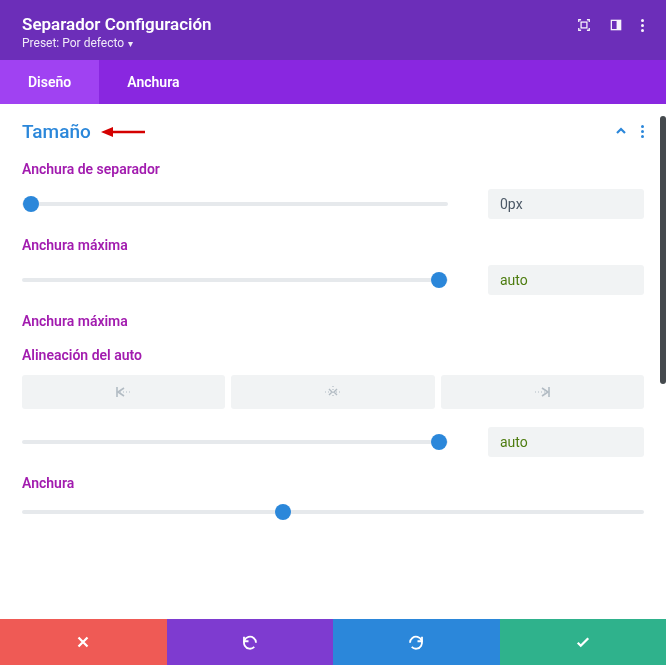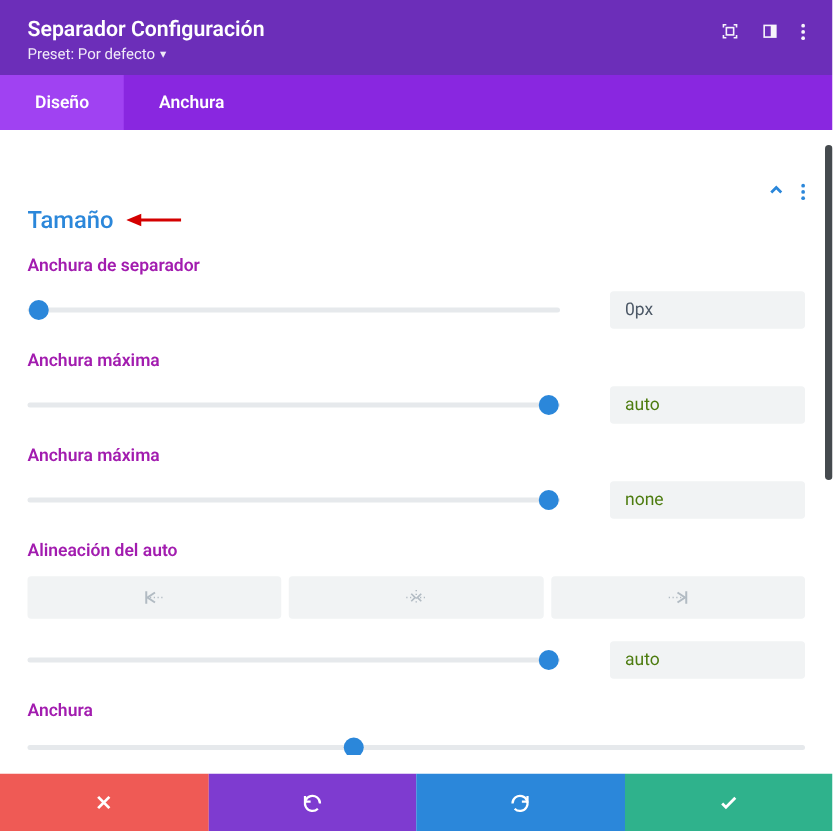--- a/index.html
+++ b/index.html
@@ -58,21 +58,20 @@
     display:flex; align-items:center; justify-content:space-between;
     margin-bottom: 12px;
   }
   .section-title {
     color:#2b87da;
     font-size:19px;
     font-weight:500;
     display:flex;
     align-items:center;
     gap:10px;
-    margin-top:44px;
   }
   .arrow-annot {
     display:inline-flex; align-items:center;
   }
   .arrow-annot svg { width:44px; height:14px; }
   .section-actions { display:flex; align-items:center; gap:14px; }
   .chev-up svg { width:12px; height:12px; }
   .kebab-blue { display:flex; flex-direction:column; gap:2px; align-items:center; cursor:pointer; }
   .kebab-blue span { width:3px; height:3px; border-radius:50%; background:#2b87da; }
 
@@ -211,27 +210,20 @@
       <div class="slider-wrap">
         <div class="track"></div>
         <div class="thumb" style="left:98%"></div>
       </div>
       <div class="value-box placeholder">auto</div>
     </div>
   </div>
 
   <div class="field">
     <span class="field-label">Anchura máxima</span>
-    <div class="row">
-      <div class="slider-wrap">
-        <div class="track"></div>
-        <div class="thumb" style="left:98%"></div>
-      </div>
-      <div class="value-box placeholder">none</div>
-    </div>
   </div>
 
   <div class="field">
     <span class="field-label">Alineación del auto</span>
     <div class="seg-group">
       <div class="seg-btn">
         <svg viewBox="0 0 20 14">
             <path d="M3 7h14" stroke="#b2bbc3" stroke-width="1.2" stroke-dasharray="1 2"></path>
             <path d="M10 3L4 7l6 4" fill="none" stroke="#b2bbc3" stroke-width="1.6"></path>
             <line x1="3" y1="2" x2="3" y2="12" stroke="#b2bbc3" stroke-width="1.6"></line>

